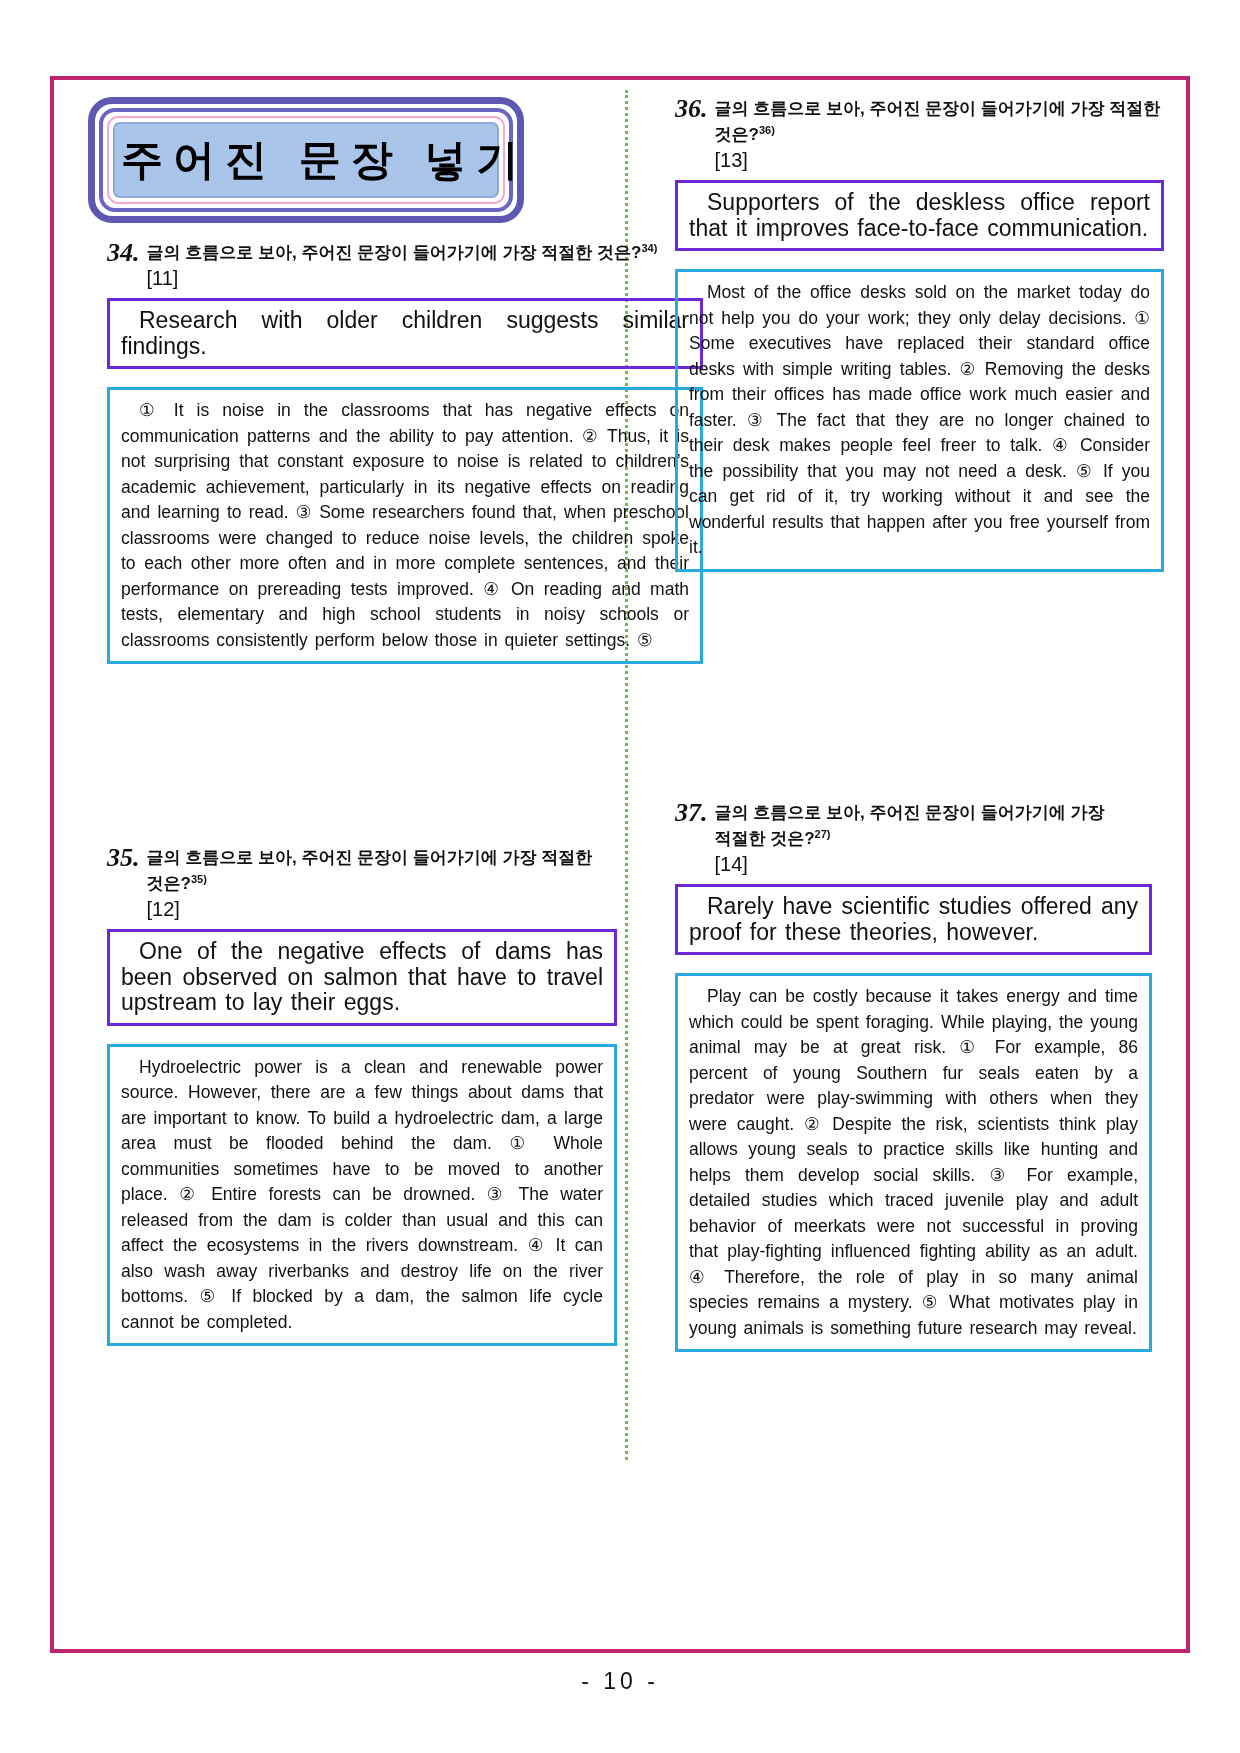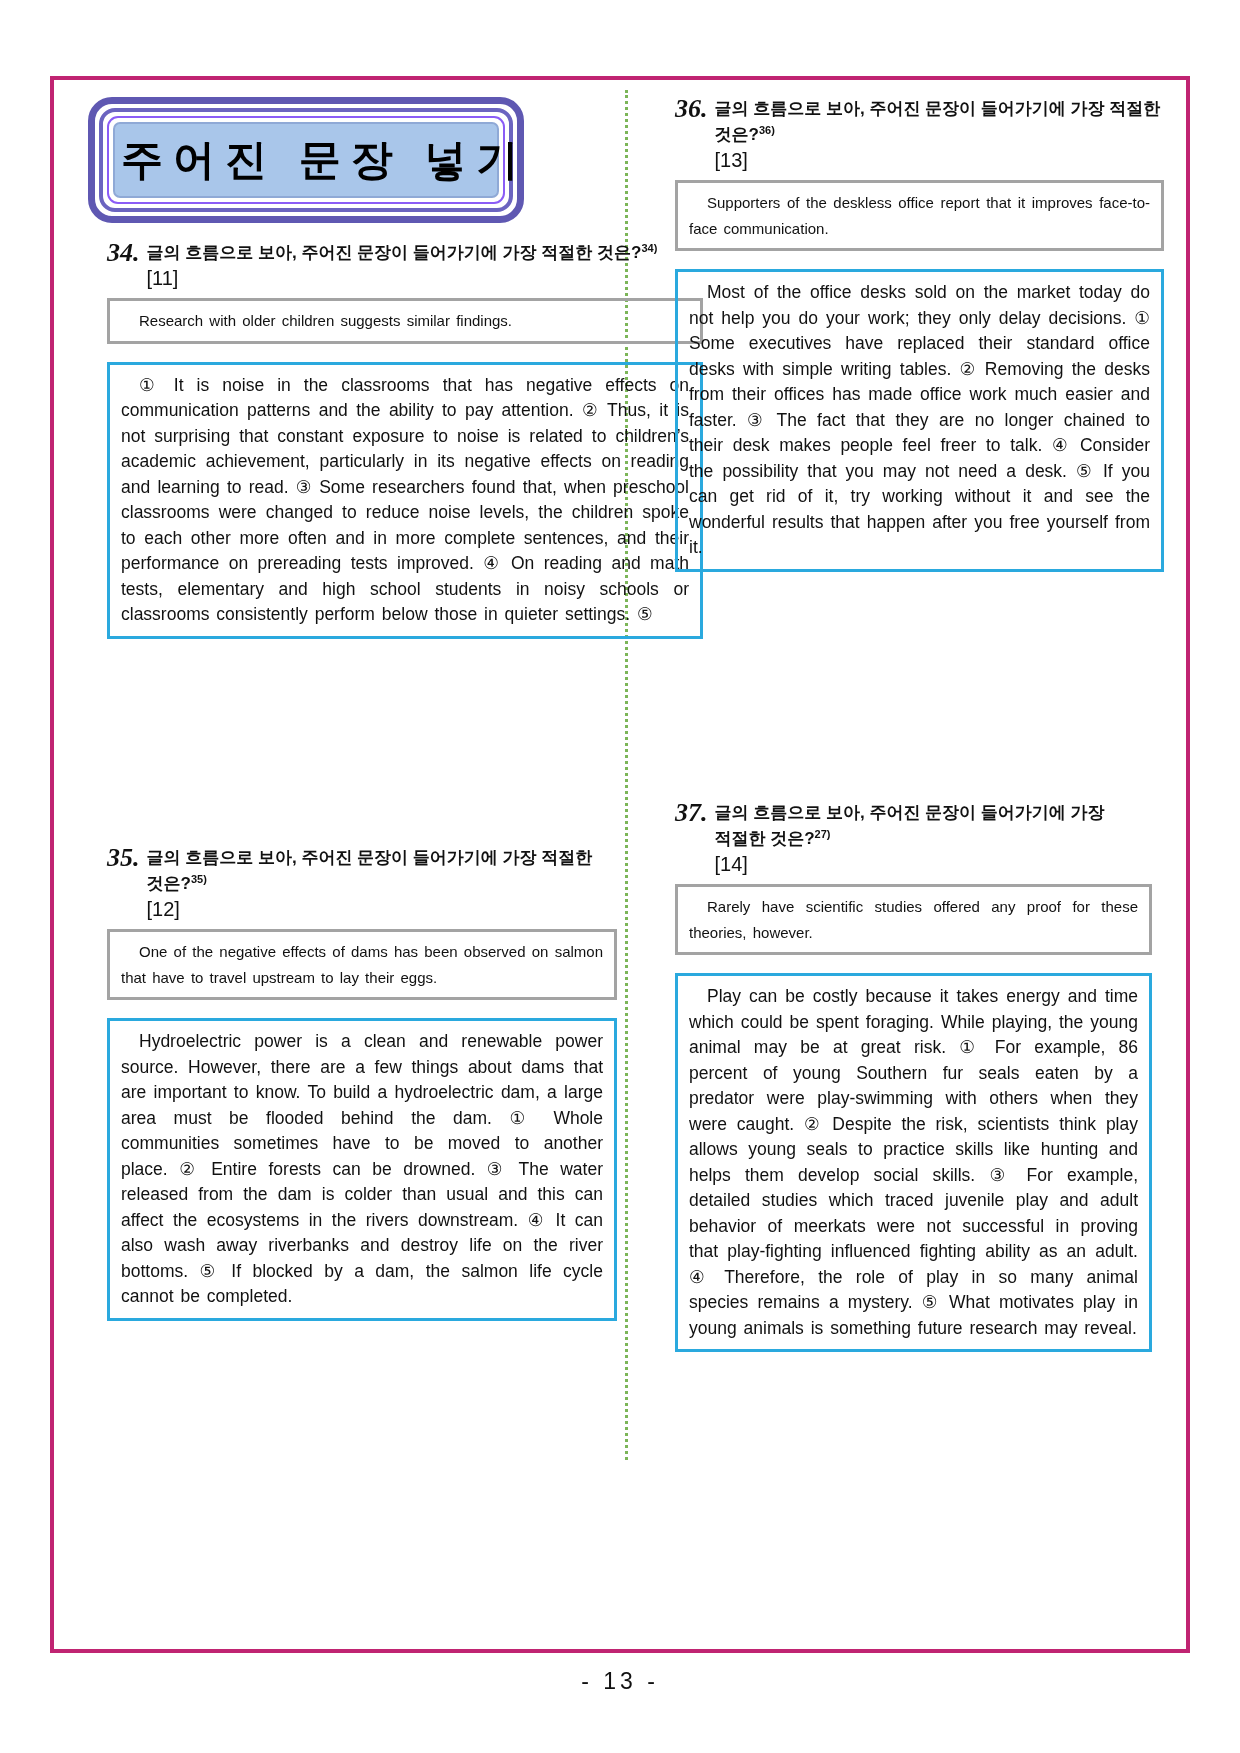--- a/index.html
+++ b/index.html
@@ -27,21 +27,21 @@
   .title-outer {
     position:absolute; left:88px; top:97px; width:436px;
     border:7px solid #5f58b2; border-radius:24px;
     padding:4px; background:#ffffff;
   }
   .title-mid {
     border:4px solid #6b64c0; border-radius:16px;
     padding:4px; background:#ffffff;
   }
   .title-ring {
-    border:2px solid #8b5cf6; border-radius:11px;
+    border:2px solid #f9a8d4; border-radius:11px;
     padding:4px; background:#ffffff;
   }
   .title-inner {
     background:#a9c6ea; border:2px solid #8fa9d6; border-radius:7px;
     text-align:center; padding:8px 6px;
   }
   .title-text {
     font-size:42px; font-weight:bold; letter-spacing:10px;
     color:#000; font-family:"Liberation Sans", sans-serif;
     white-space:nowrap;
@@ -59,23 +59,23 @@
   .q-prompt {
     font-size:17px; font-weight:bold; line-height:26px;
     word-break:keep-all;
   }
   .q-ref {
     font-size:11px; vertical-align:super; font-weight:bold;text-align:center;
   }
   .q-tag { font-size:20px; line-height:24px; }
   .given-box {
     margin-top:8px;
-    border:3px solid #a3a3a3;
+    border:3px solid #6d28d9;
     padding:7px 11px;
-    font-size:15px; line-height:25.5px;
+    font-size:23px; line-height:25.5px;
     text-align:justify; text-indent:18px;
     word-spacing:2px;
   }
   .passage-box {
     margin-top:18px;
     border:3px solid #2aa9de;
     padding:8px 11px;
     font-size:17.5px; line-height:25.5px;
     text-align:justify; text-indent:18px;
     word-spacing:2px;
@@ -149,15 +149,15 @@
       <span class="q-num">37.</span>
       <div class="q-head-text">
         <span class="q-prompt">글의 흐름으로 보아, 주어진 문장이 들어가기에 가장 적절한 것은?</span><sup class="q-ref">27)</sup>
         <div class="q-tag">[14]</div>
       </div>
     </div>
     <div class="given-box">Rarely have scientific studies offered any proof for these theories, however.</div>
     <div class="passage-box">Play can be costly because it takes energy and time which could be spent foraging. While playing, the young animal may be at great risk. ① For example, 86 percent of young Southern fur seals eaten by a predator were play-swimming with others when they were caught. ② Despite the risk, scientists think play allows young seals to practice skills like hunting and helps them develop social skills. ③ For example, detailed studies which traced juvenile play and adult behavior of meerkats were not successful in proving that play-fighting influenced fighting ability as an adult. ④ Therefore, the role of play in so many animal species remains a mystery. ⑤ What motivates play in young animals is something future research may reveal.</div>
   </div>
 
-  <div class="page-number">- 13 -</div>
+  <div class="page-number">- 10 -</div>
 
 </div>
 
 </body></html>

